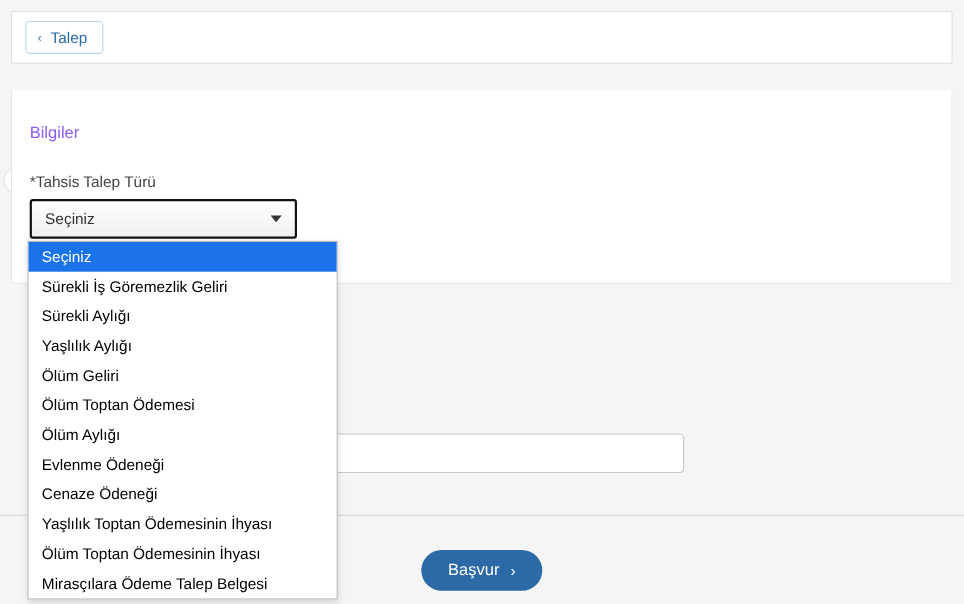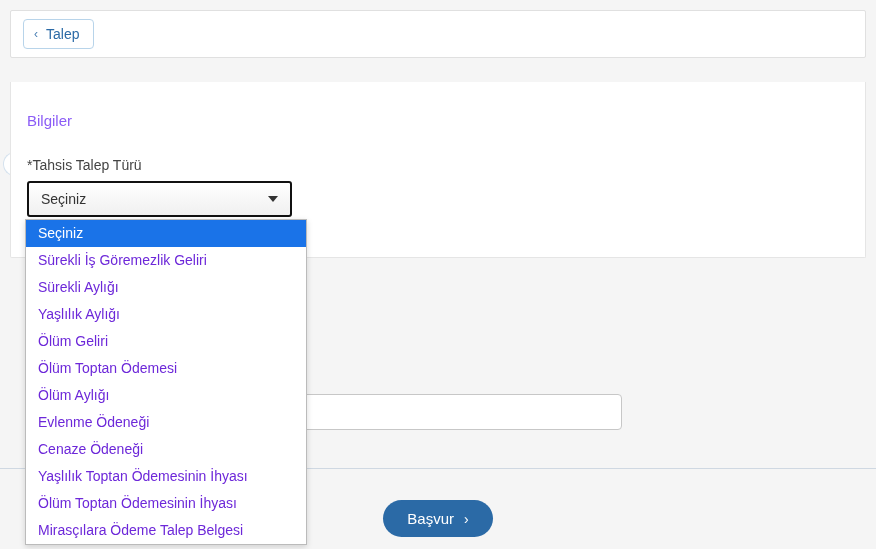--- a/index.html
+++ b/index.html
@@ -55,21 +55,21 @@
       margin-bottom: 28px;
     }
     .field-label {
       color: #444;
       font-size: 14px;
       margin-bottom: 8px;
       display: block;
     }
     .combo-wrap {
       position: relative;
-      width: 265px;
+      width: 243px;
     }
     .combo {
       width: 100%;
       height: 36px;
       border: 2px solid #111;
       border-radius: 3px;
       background: linear-gradient(to bottom, #ffffff 0%, #f0f0f0 100%);
       padding: 0 30px 0 12px;
       font-size: 14px;
       color: #333;
@@ -95,21 +95,21 @@
       left: -2px;
       width: 282px;
       background: #fff;
       border: 1px solid #bbb;
       box-shadow: 0 2px 6px rgba(0,0,0,0.15);
       z-index: 100;
     }
     .option {
       padding: 3px 12px;
       font-size: 14px;
-      color: #6d28d9;
+      color: #000000;
       cursor: pointer;
       line-height: 1.5;
     }
     .option.selected {
       background: #1a73e8;
       color: #fff;
     }
     .sep-line {
       position: absolute;
       left: 0;

